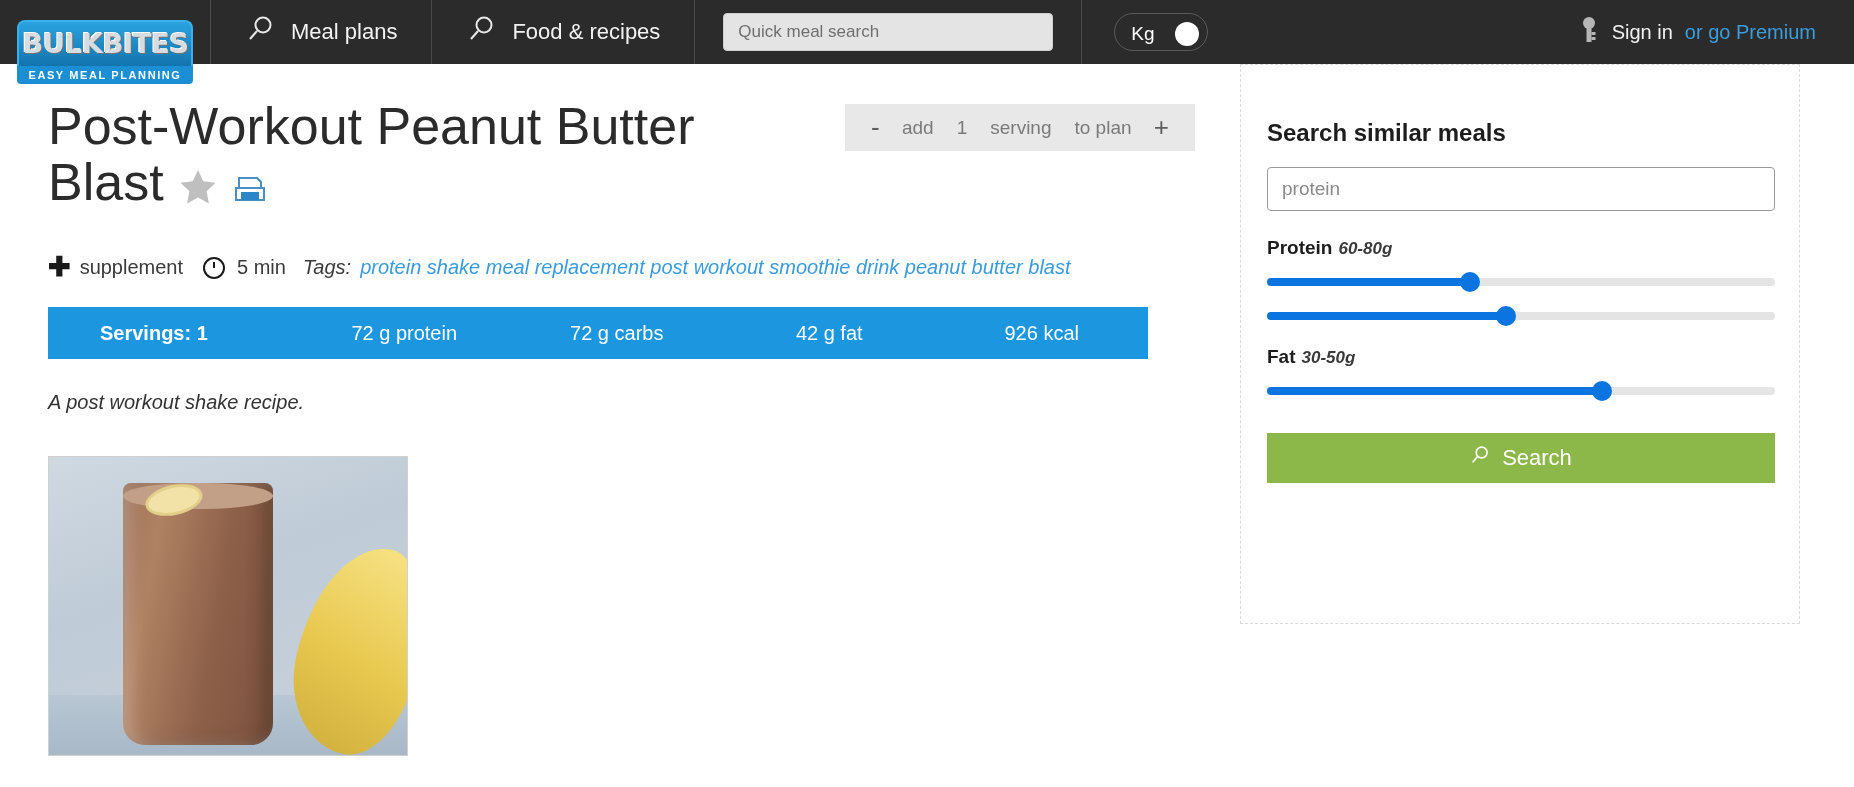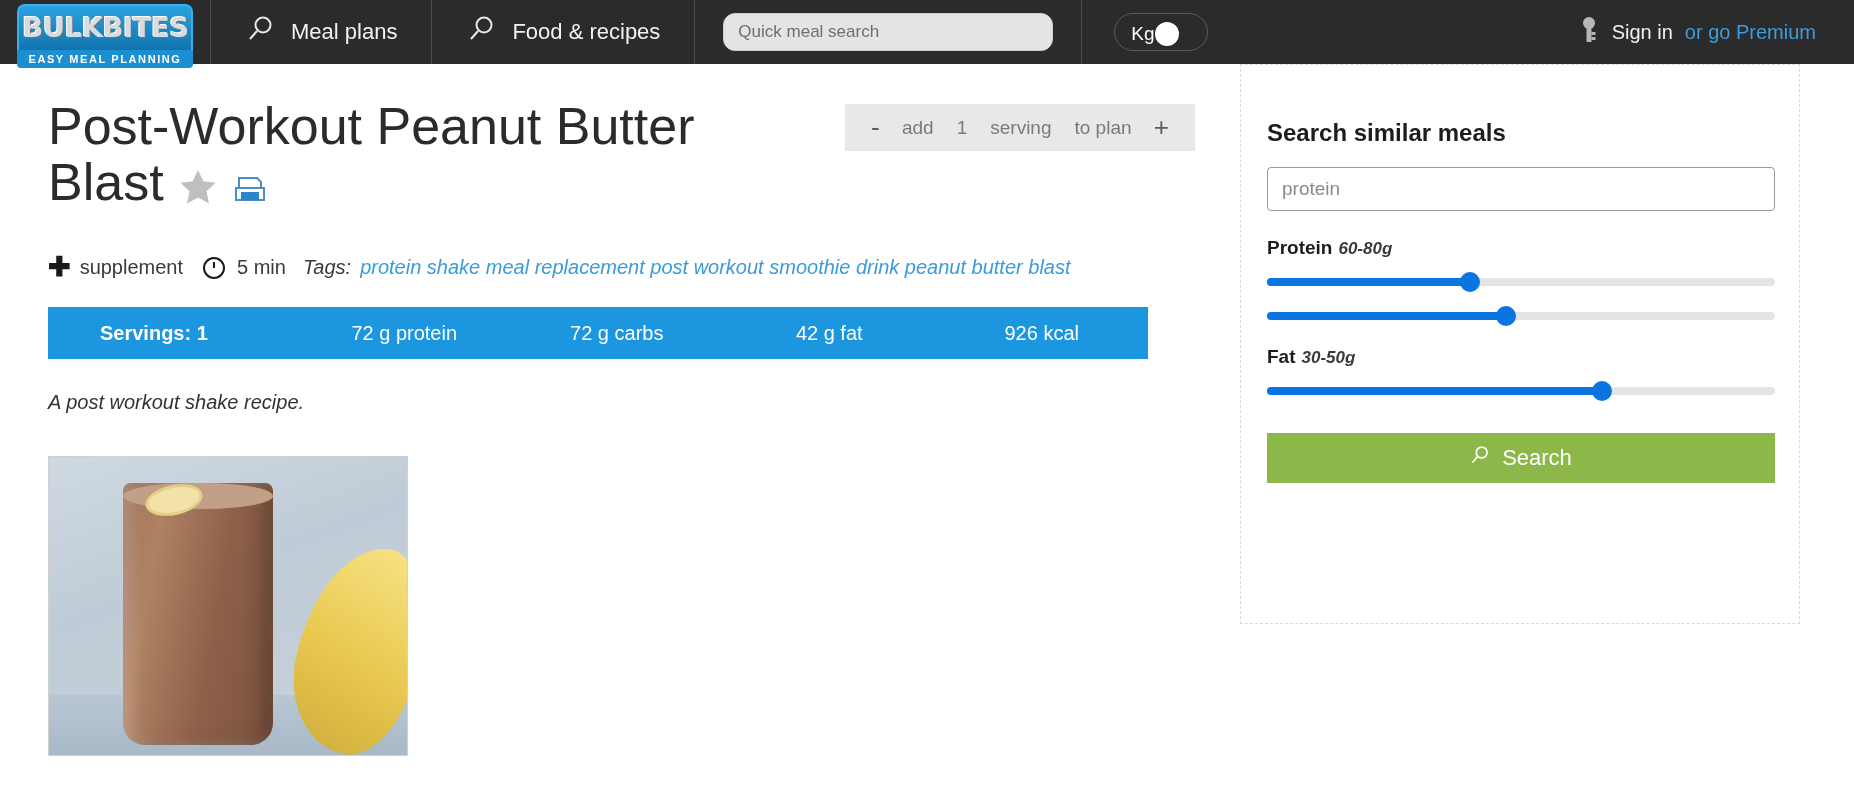--- a/index.html
+++ b/index.html
@@ -13,21 +13,21 @@
   
   .topbar {
     position: absolute; top: 0; left: 0;
     width: 1854px; height: 64px;
     background: #2b2b2b;
     display: flex; align-items: stretch;
   }
   .logo-cell {
     width: 210px; flex: 0 0 210px;
     display: flex; align-items: flex-start; justify-content: center;
-    position: relative; padding-top: 4px;
+    position: relative; padding-top: 20px;
   }
   .logo {
     width: 176px; height: 64px;
     display: flex; flex-direction: column;
     border-radius: 4px; overflow: hidden;
   }
   .logo-top {
     height: 46px;
     background: linear-gradient(#2aa3e0, #1274ad);
     border: 2px solid #37b0ec;
@@ -60,36 +60,36 @@
   }
 
   .search-cell {
     display: flex; align-items: center;
     padding: 0 28px;
     border-left: 1px solid #4a4a4a;
     height: 64px;
   }
   .quick-search {
     width: 330px; height: 38px;
-    border: 1px solid #cfcfcf; border-radius: 12px;
+    border: 1px solid #cfcfcf; border-radius: 4px;
     background: #e4e4e4;
     padding: 0 14px;
     font-size: 17px; color: #6f6f6f;
     font-family: "Liberation Sans", sans-serif;
   }
   .quick-search::placeholder { color: #6f6f6f; }
 
   .unit-cell {
     display: flex; align-items: center; padding: 0 32px;
     border-left: 1px solid #4a4a4a; height: 64px;
   }
   .toggle {
     width: 94px; height: 38px; border-radius: 19px;
     border: 1px solid #5a5a5a; background: #2b2b2b;
-    display: flex; align-items: center; 
+    display: flex; align-items: center; justify-content: space-between;
     padding: 4px 8px 0 16px; cursor: pointer;
   }
   .toggle-label { color: #ffffff; font-size: 19px; }
   .toggle-knob { width: 24px; height: 24px; border-radius: 50%; background: #ffffff; }
 
   .account-cell {
     margin-left: auto;
     display: flex; align-items: center; gap: 12px;
     padding: 0 38px 0 0; height: 64px;
   }

